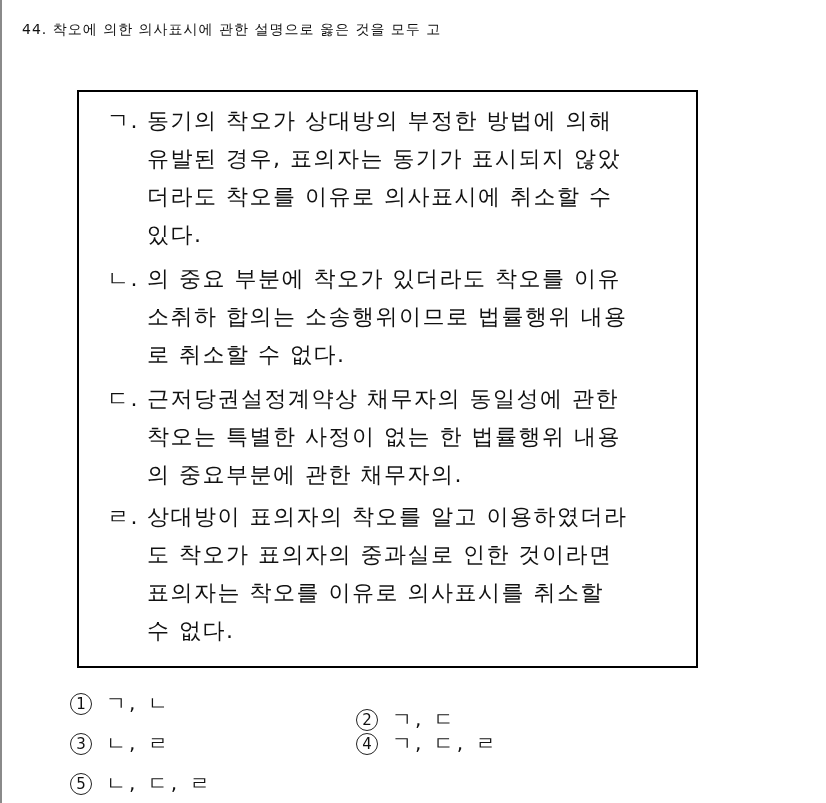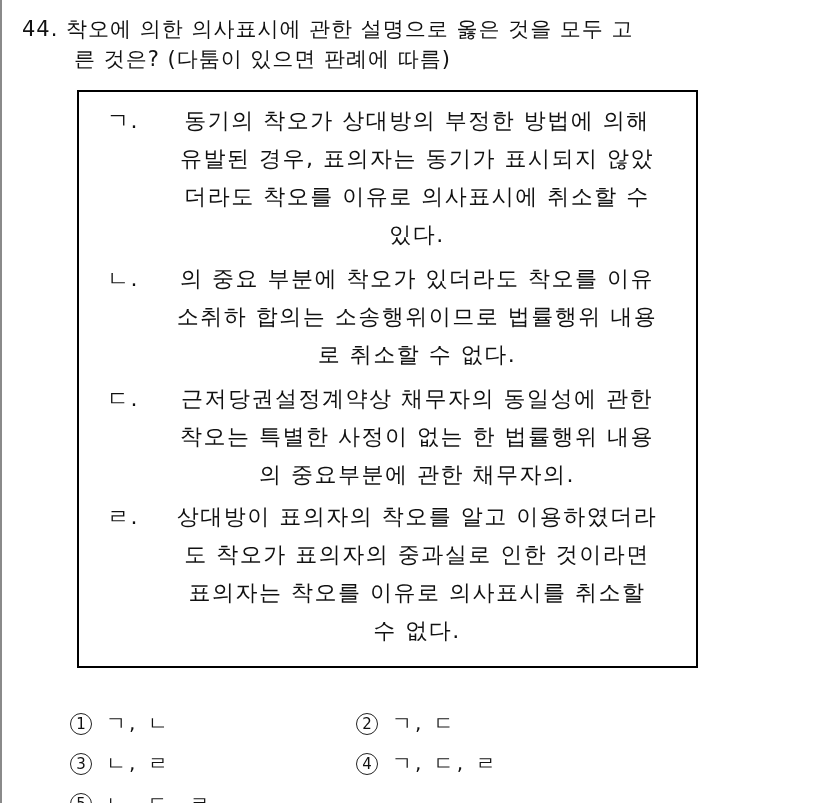--- a/index.html
+++ b/index.html
@@ -6,47 +6,46 @@
   body {
     width: 826px; height: 803px; position: relative; overflow: hidden;
     font-family: "DejaVu Sans", "Liberation Sans", sans-serif;
     color: #111;
   }
   .left-rule {
     position: absolute; left: 0; top: 0; width: 2px; height: 803px; background: #8a8a8a;
   }
   .question {
     position: absolute; left: 22px; top: 14px; width: 740px;
-    font-size: 21px; line-height: 30px; letter-spacing: 1px;
+    font-size: 14px; line-height: 30px; letter-spacing: 1px;
   }
   .q-line { display: block; white-space: nowrap; }
   .q-line.indent { padding-left: 52px; }
   .box {
     position: absolute; left: 77px; top: 90px; width: 621px; height: 578px;
     border: 2px solid #000; box-sizing: border-box;
   }
   .item { position: absolute; left: 28px; width: 580px; font-size: 22px; line-height: 38px; letter-spacing: 1.5px; }
   .item .marker { position: absolute; left: 0; top: 0; width: 40px; }
-  .item .line { display: block; padding-left: 40px; white-space: nowrap; text-align: center; }
+  .item .line { display: block; padding-left: 40px; white-space: nowrap; }
   .choices { position: absolute; left: 70px; top: 690px; width: 700px; font-size: 20px; }
-  .choice { position: absolute; white-space: nowrap; letter-spacing: 3px; margin-top: 20px; }
+  .choice { position: absolute; white-space: nowrap; letter-spacing: 3px; }
   .circ {
     display: inline-block; width: 20px; height: 20px; border: 1.3px solid #222; border-radius: 50%;
     font-size: 15px; line-height: 20px; text-align: center; letter-spacing: 0; margin-right: 14px;
     vertical-align: 1px;
   }
 </style>
 </head>
 <body>
 
 <div class="left-rule"></div>
 
 <div class="question">
   <span class="q-line"><span>44.</span> <span>착오에 의한 의사표시에 관한 설명으로 옳은 것을 모두 고</span></span>
-  <span class="q-line indent">른 것은? (다툼이 있으면 판례에 따름)</span>
 </div>
 
 <div class="box">
   <div class="item" style="top:10px">
     <span class="marker">ㄱ.</span>
     <span class="line">동기의 착오가 상대방의 부정한 방법에 의해</span>
     <span class="line">유발된 경우, 표의자는 동기가 표시되지 않았</span>
     <span class="line">더라도 착오를 이유로 의사표시에 취소할 수</span>
     <span class="line">있다.</span>
   </div>
@@ -68,21 +67,21 @@
     <span class="line">도 착오가 표의자의 중과실로 인한 것이라면</span>
     <span class="line">표의자는 착오를 이유로 의사표시를 취소할</span>
     <span class="line">수 없다.</span>
   </div>
 </div>
 
 <div class="choices">
   <div class="choice" style="left:0; top:0">
     <span class="circ">1</span><span>ㄱ, ㄴ</span>
   </div>
-  <div class="choice" style="left:286px; top:0">
+  <div class="choice" style="left:286px; top:16px">
     <span class="circ">2</span><span>ㄱ, ㄷ</span>
   </div>
   <div class="choice" style="left:0; top:40px">
     <span class="circ">3</span><span>ㄴ, ㄹ</span>
   </div>
   <div class="choice" style="left:286px; top:40px">
     <span class="circ">4</span><span>ㄱ, ㄷ, ㄹ</span>
   </div>
   <div class="choice" style="left:0; top:80px">
     <span class="circ">5</span><span>ㄴ, ㄷ, ㄹ</span>

